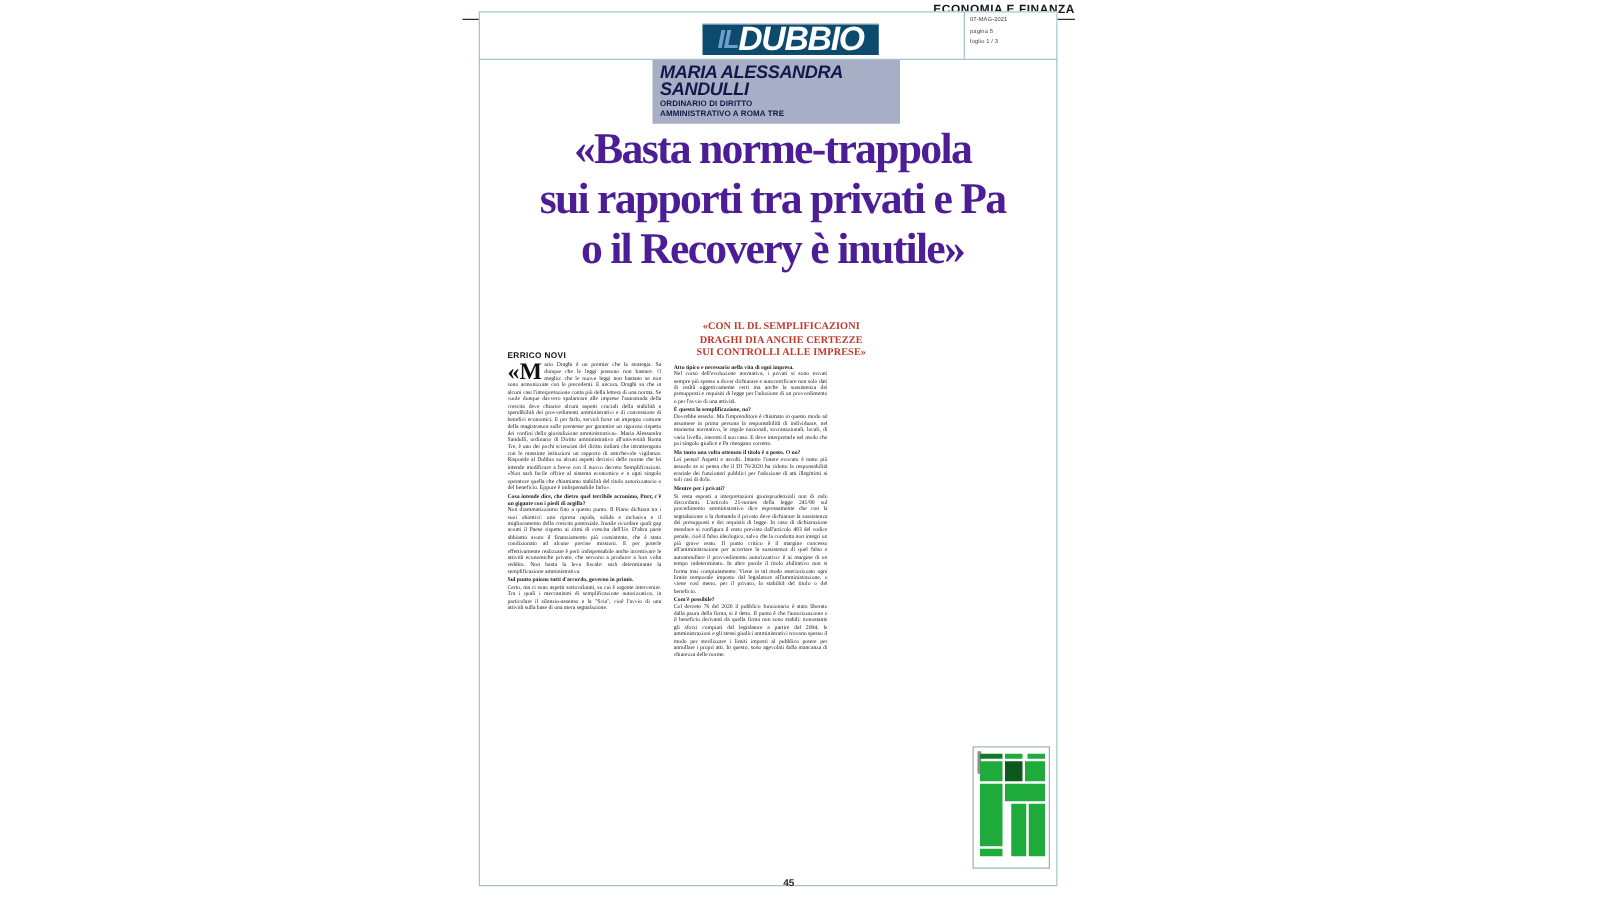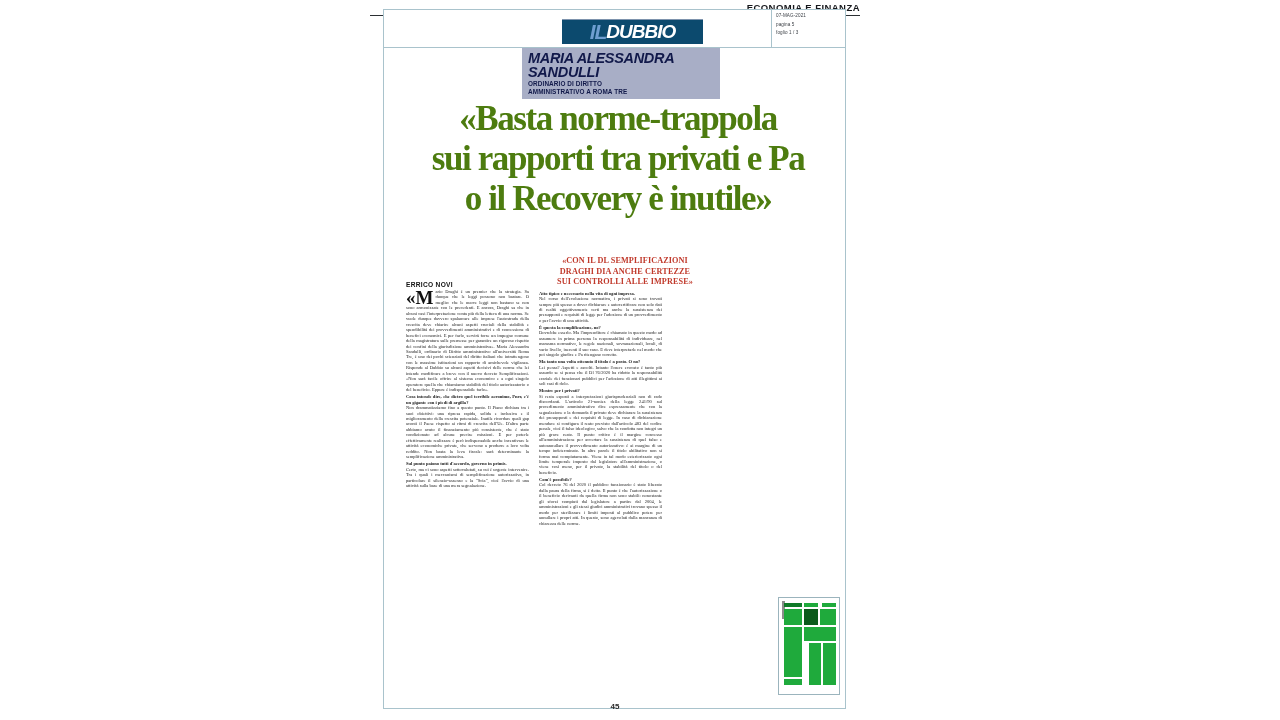--- a/index.html
+++ b/index.html
@@ -107,21 +107,21 @@
     font-family: "Liberation Sans", sans-serif;
     font-size: 21px;
     font-weight: 700;
     font-style: italic;
     color: #6f9ed0;
     letter-spacing: -1px;
     line-height: 1;
   }
   .masthead .dubbio {
     font-family: "Liberation Sans", sans-serif;
-    font-size: 19px;
+    font-size: 27px;
     font-weight: 700;
     font-style: italic;
     color: #ffffff;
     letter-spacing: -1px;
     line-height: 1;
   }
 
   
   .metabox {
     position: absolute;
@@ -169,21 +169,21 @@
   .headline {
     position: absolute;
     left: 28px;
     top: 99px;
     width: 440px;
     text-align: center;
     font-family: "Liberation Serif", serif;
     font-weight: 700;
     font-size: 35px;
     line-height: 40px;
-    color: #4d7c0f;
+    color: #4c1d95;
     letter-spacing: -1.4px;
   }
   .headline div { white-space: nowrap; }
 
   
   .deck {
     position: absolute;
     left: 150px;
     top: 256px;
     width: 210px;
@@ -264,21 +264,21 @@
   .tb-dark { background: #0f7a28; }
   .tb-gray { background: #8d8d8d; }
   .tb-photo {
     position: absolute;
     background: #0b5a1c;
   }
 
   
   .folio {
     position: absolute;
-    left: 0;
+    left: 16px;
     top: 702px;
     width: 490px;
     text-align: center;
     font-family: "Liberation Sans", sans-serif;
     font-size: 8px;
     font-weight: 700;
     color: #2b2b2b;
   }
 </style>
 </head>

